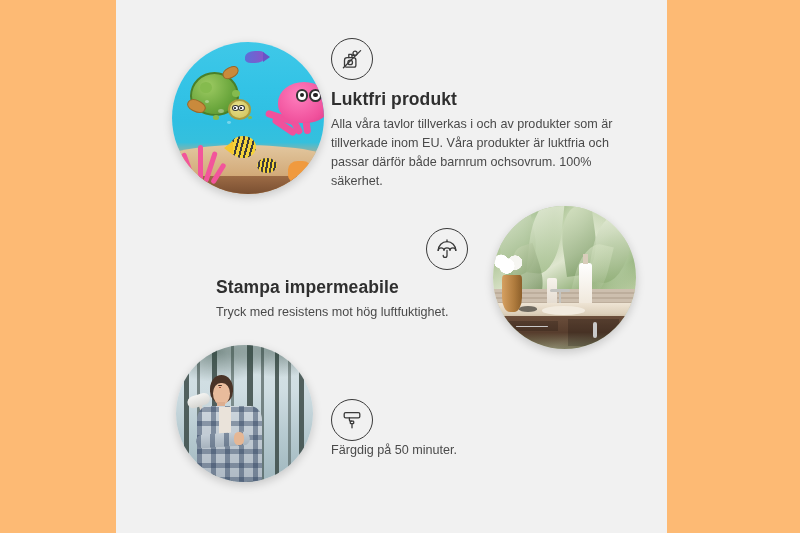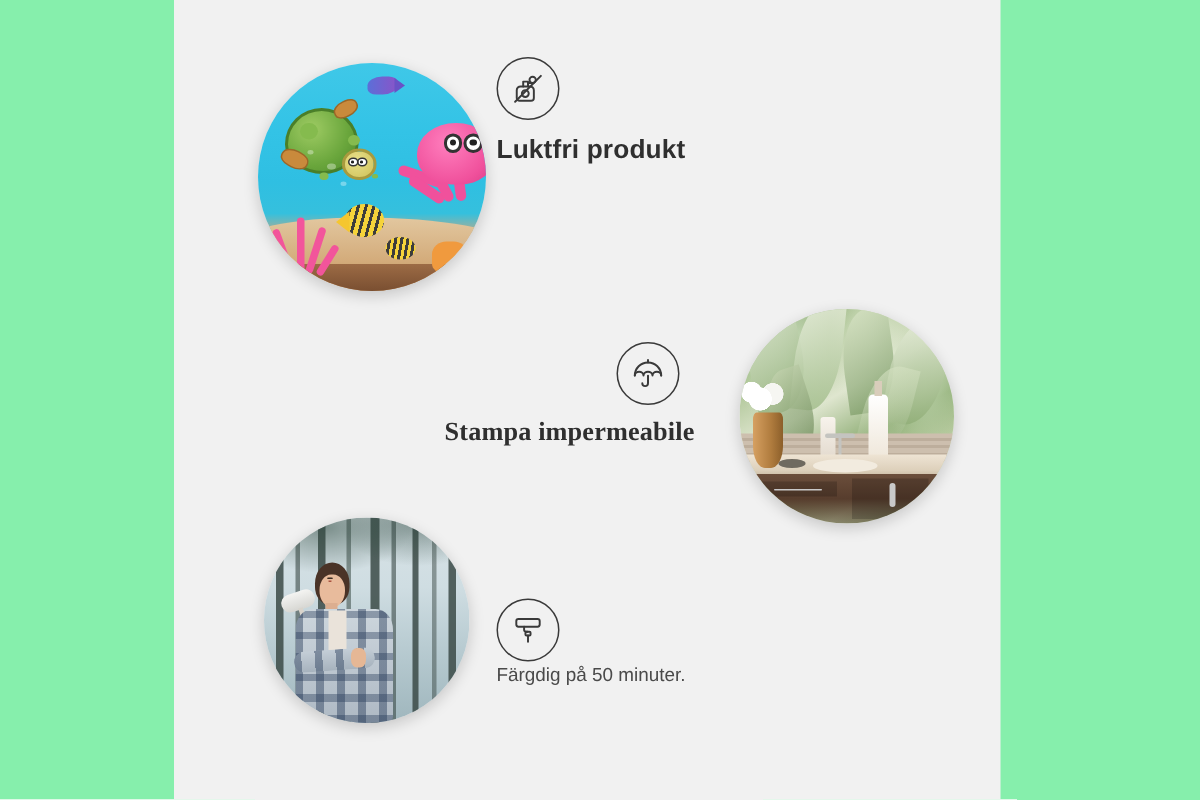--- a/index.html
+++ b/index.html
@@ -11,21 +11,21 @@
     width: 800px;
     height: 533px;
     overflow: hidden;
     font-family: "Liberation Sans", sans-serif;
   }
 
   .canvas {
     position: relative;
     width: 800px;
     height: 533px;
-    background: #86efac;
+    background: #fdba74;
   }
 
   
   .panel {
     position: absolute;
     left: 116px;
     top: 0;
     width: 551px;
     height: 533px;
     background: #f1f1f1;
@@ -336,21 +336,21 @@
   }
   .feat-body{
     font-size: 12.6px;
     color: #4a4a4a;
     line-height: 1.52;
     margin: 0;
   }
 
   
   #feature-odourless { left: 331px; top: 38px; width: 300px; text-align:left; }
-  #feature-waterproof{ left: 201px; top: 228px; width: 262px; text-align:right;font-family:Liberation Serif, serif; }
+  #feature-waterproof{ left: 216px; top: 228px; width: 262px; text-align:left; }
   #feature-waterproof .icon-wrap{ display:flex; justify-content:flex-end; padding-right: 10px;}
   #feature-easy      { left: 331px; top: 399px; width: 250px; text-align:left; }
 
   #feature-waterproof .feat-title{ margin-top: 7px; }
   #feature-easy .feat-title{ margin-top: 8px; }
 </style>
 </head>
 <body>
 
 <div class="canvas">
@@ -473,34 +473,36 @@
           <path d="M7.4 21.2h7.6a1.9 1.9 0 0 0 1.9-1.9v-5.1a2.6 2.6 0 0 0-2.6-2.6H8.1a2.6 2.6 0 0 0-2.6 2.6v5.1a1.9 1.9 0 0 0 1.9 1.9z"></path>
           <path d="M9.8 11.6V8.4h3.2v3.2"></path>
           <path d="M13 9.3h3.1"></path>
           <path d="M16.1 9.3a2.1 2.1 0 1 1 2.1-2.1 2.1 2.1 0 0 1-2.1 2.1z"></path>
           <circle cx="11.2" cy="16.4" r="2.3"></circle>
           <path d="M4.4 21.8L21.6 4.6"></path>
         </svg>
       </div>
     </div>
     <div class="feat-title">Luktfri produkt</div>
+    <div class="feat-body">Alla våra tavlor tillverkas i och av produkter som är tillverkade inom EU. Våra produkter är luktfria och passar därför både barnrum ochsovrum. 100% säkerhet.</div>
   </div>
 
   <div class="feature" id="feature-waterproof">
     <div class="icon-wrap">
       <div class="icon-circle">
         <svg width="26" height="26" viewBox="0 0 26 26" fill="none" stroke="#3a3a3a" stroke-width="1.3" stroke-linecap="round" stroke-linejoin="round">
           <path d="M4.2 14.4a8.8 8.8 0 0 1 17.6 0"></path>
           <path d="M4.2 14.4c0-1.5 1.5-2.6 2.9-2.6s2.9 1.1 2.9 2.6c0-1.5 1.5-2.6 3-2.6s3 1.1 3 2.6c0-1.5 1.4-2.6 2.9-2.6s2.9 1.1 2.9 2.6"></path>
           <path d="M13 5.6V4"></path>
           <path d="M13 14.4v5.1a1.9 1.9 0 0 1-3.8 0"></path>
         </svg>
       </div>
     </div>
     <div class="feat-title">Stampa impermeabile</div>
+    <div class="feat-body">Tryck med resistens mot hög luftfuktighet.</div>
   </div>
 
   <div class="feature" id="feature-easy">
     <div class="icon-wrap">
       <div class="icon-circle">
         <svg width="26" height="26" viewBox="0 0 26 26" fill="none" stroke="#3a3a3a" stroke-width="1.3" stroke-linecap="round" stroke-linejoin="round">
           <rect x="5.2" y="5.6" width="15.6" height="5.2" rx="1.4"></rect>
           <path d="M10.4 10.8v2.1a1.2 1.2 0 0 0 1.2 1.2h1.1"></path>
           <rect x="11.3" y="14.1" width="3.4" height="2.6" rx="0.7"></rect>
           <path d="M13 16.7v4.1"></path>

